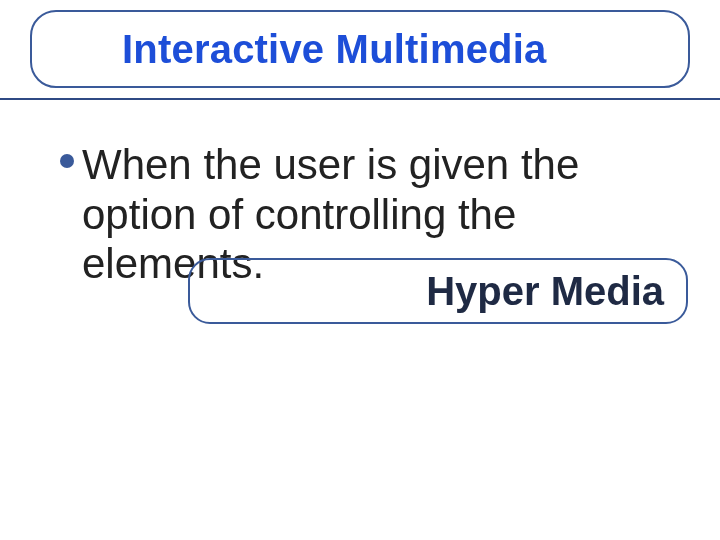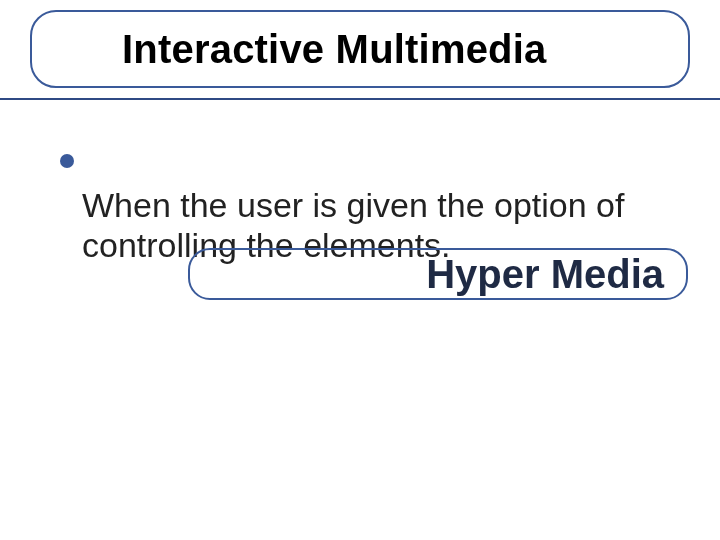--- a/index.html
+++ b/index.html
@@ -27,21 +27,21 @@
     border: 2px solid #3a5a9a;
     border-radius: 26px;
     box-sizing: border-box;
     display: flex;
     align-items: center;
     padding-left: 90px;
   }
   .title-text {
     font-size: 40px;
     font-weight: 700;
-    color: #000000;
+    color: #1d4ed8;
     letter-spacing: 0.2px;
   }
   
   .rule {
     position: absolute;
     left: 0;
     right: 0;
     top: 98px;
     height: 0;
     border-top: 2px solid #2f4a84;
@@ -61,32 +61,31 @@
   .bullet-dot {
     width: 14px;
     height: 14px;
     border-radius: 50%;
     background: #3a5a9a;
     flex: 0 0 14px;
     margin-top: 14px;
     margin-right: 8px;
   }
   .bullet-text {
-    font-size: 34px;
+    font-size: 42px;
     line-height: 1.18;
     color: #222;
-    margin-top: 45px;
   }
   
   .subhead-wrap {
     position: absolute;
     left: 188px;
-    top: 248px;
+    top: 258px;
     width: 500px;
-    height: 52px;
+    height: 66px;
     border: 2px solid #3a5a9a;
     border-radius: 22px;
     display: flex;
     align-items: center;
     justify-content: flex-end;
     padding-right: 22px;
     box-sizing: border-box;
   }
   .subhead-text {
     font-size: 40px;

